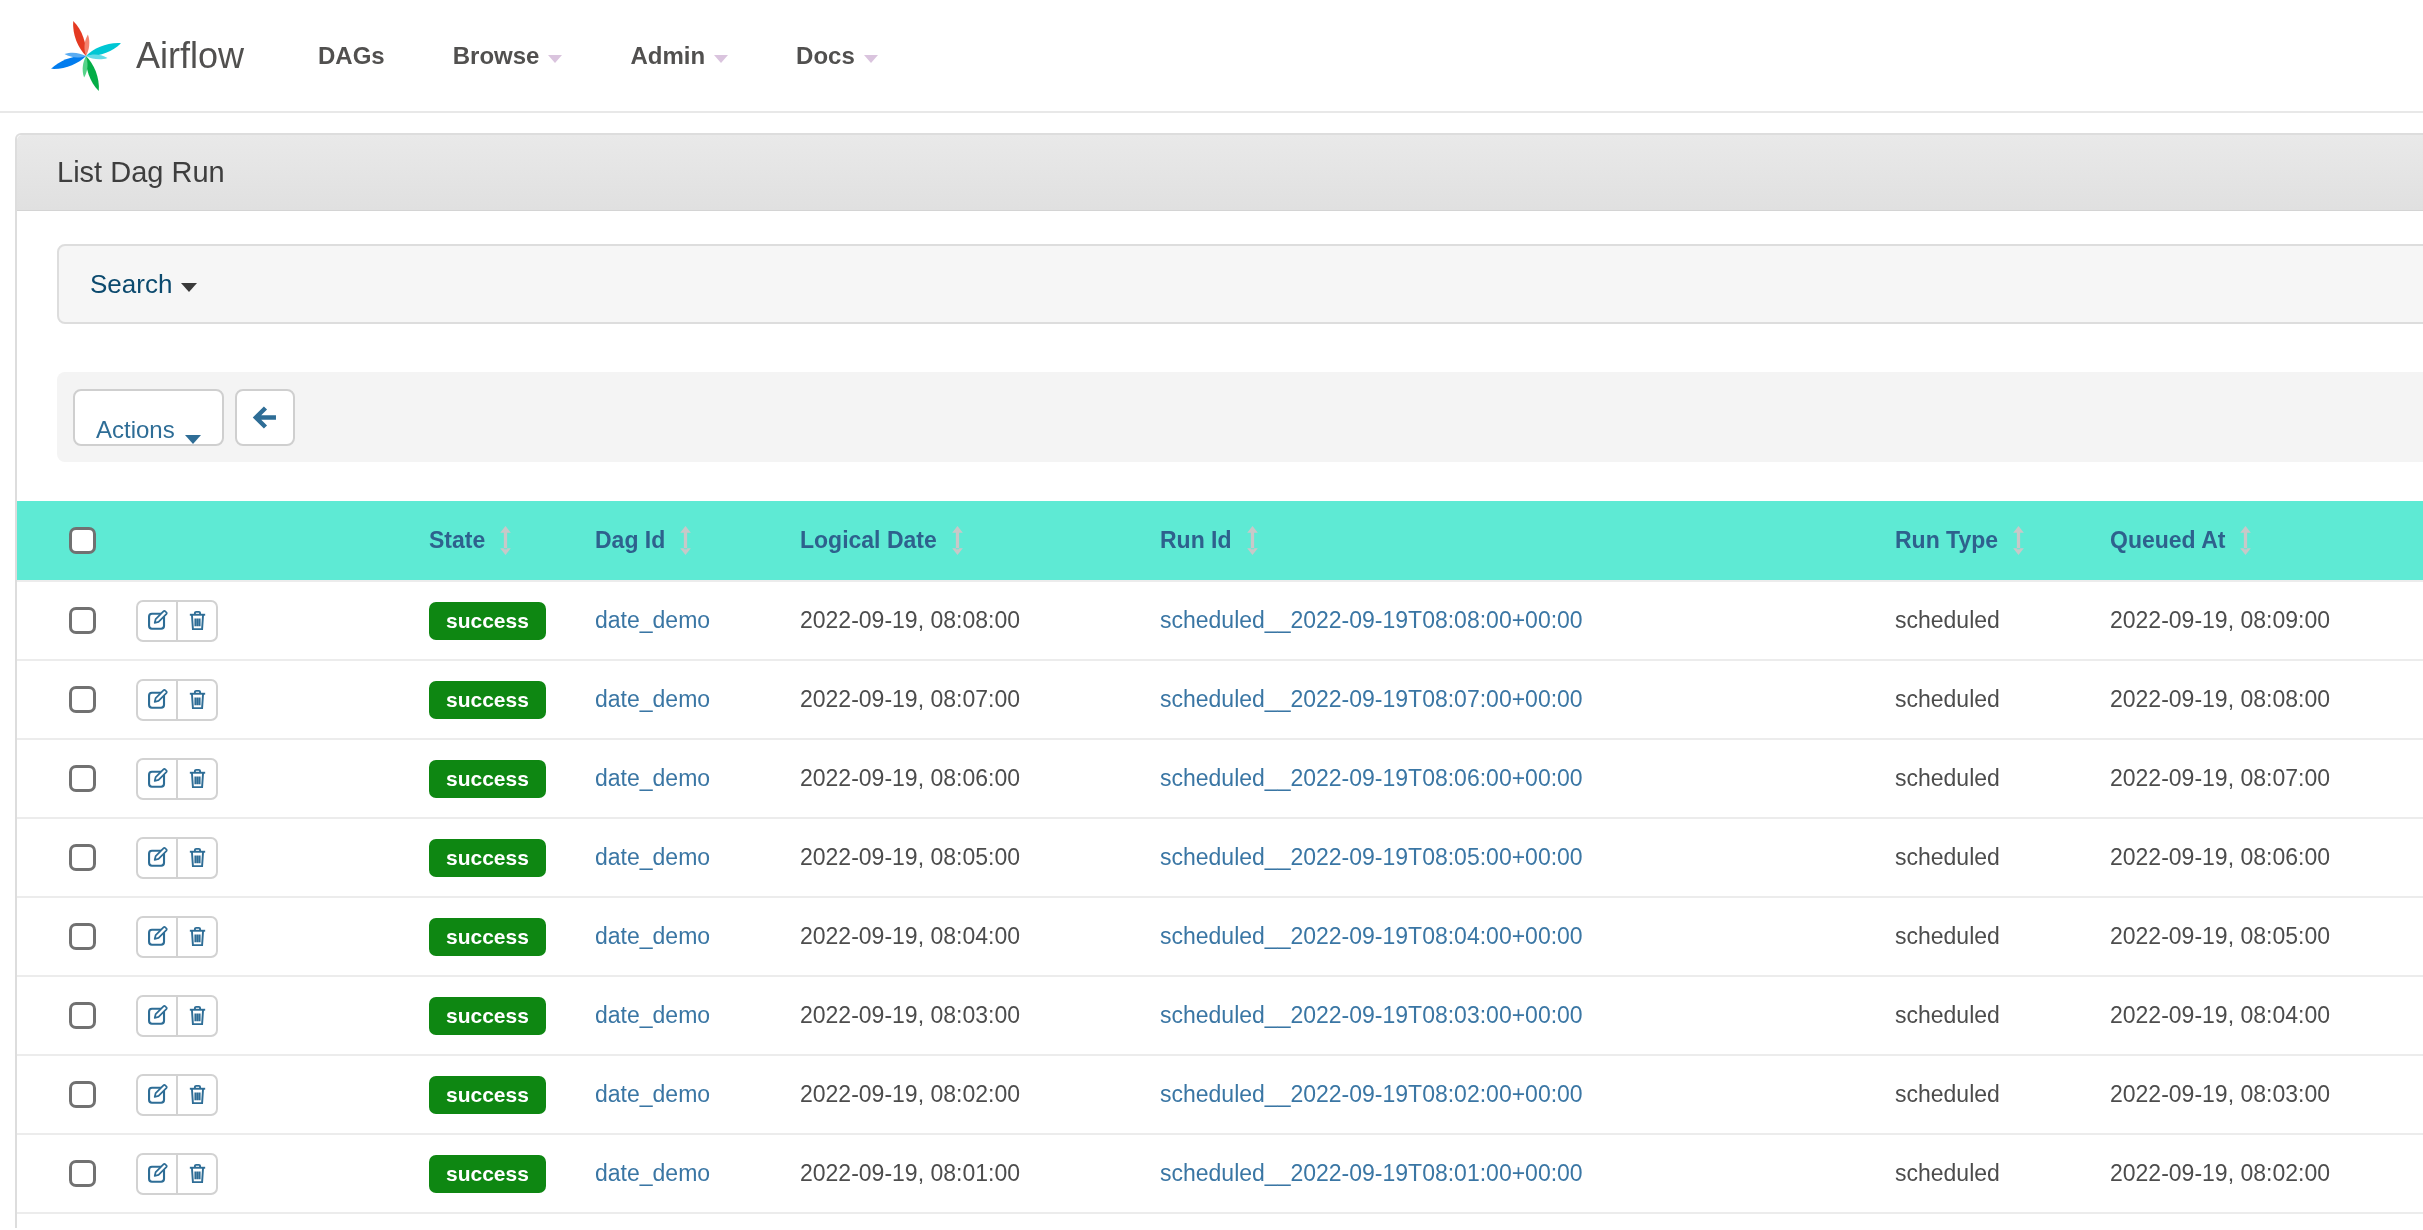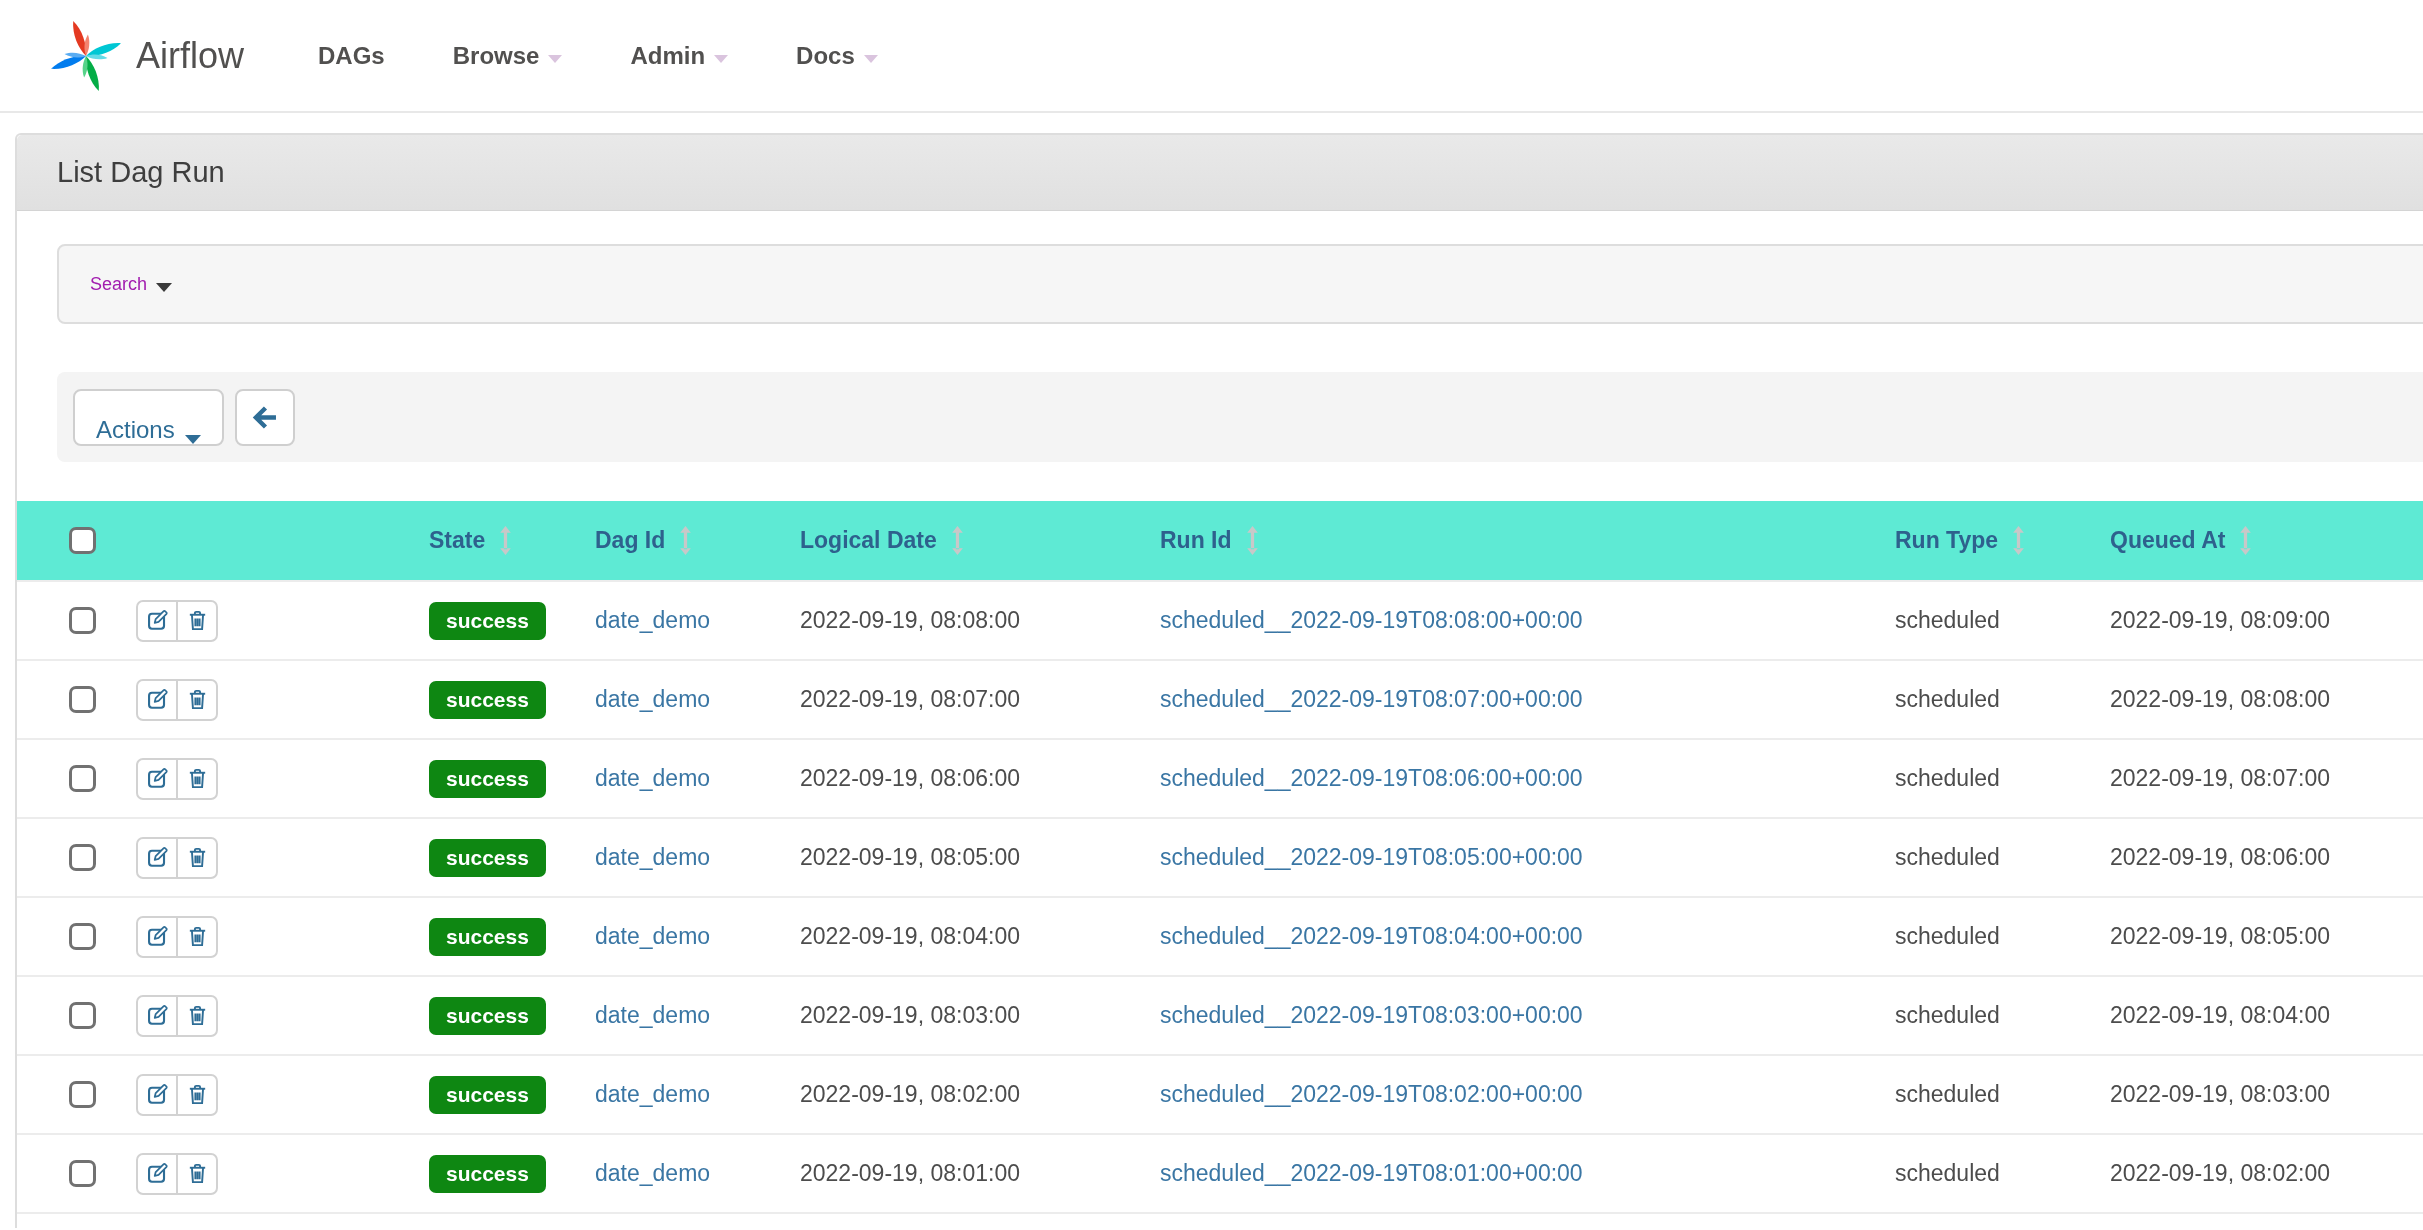--- a/index.html
+++ b/index.html
@@ -59,21 +59,21 @@
   .page-title{ font-size:29px; color:#3e3e3e; }
   .panel-body{ padding:33px 40px 0 40px; }
 
   
   .search-panel{
     height:80px; background:#f6f6f6;
     border:2px solid #ddd; border-radius:8px;
     display:flex; align-items:center; padding-left:31px;
     cursor:pointer;
   }
-  .search-label{ font-size:18px; color:#a21caf; }
+  .search-label{ font-size:26px; color:#0c4a6e; }
   .search-caret{
     width:0; height:0; margin-left:9px; margin-top:7px;
     border-left:8px solid transparent; border-right:8px solid transparent;
     border-top:9px solid #3a3a3a;
   }
 
   
   .actions-bar{
     margin-top:48px; height:90px;
     background:#f4f4f4; border-radius:8px;

